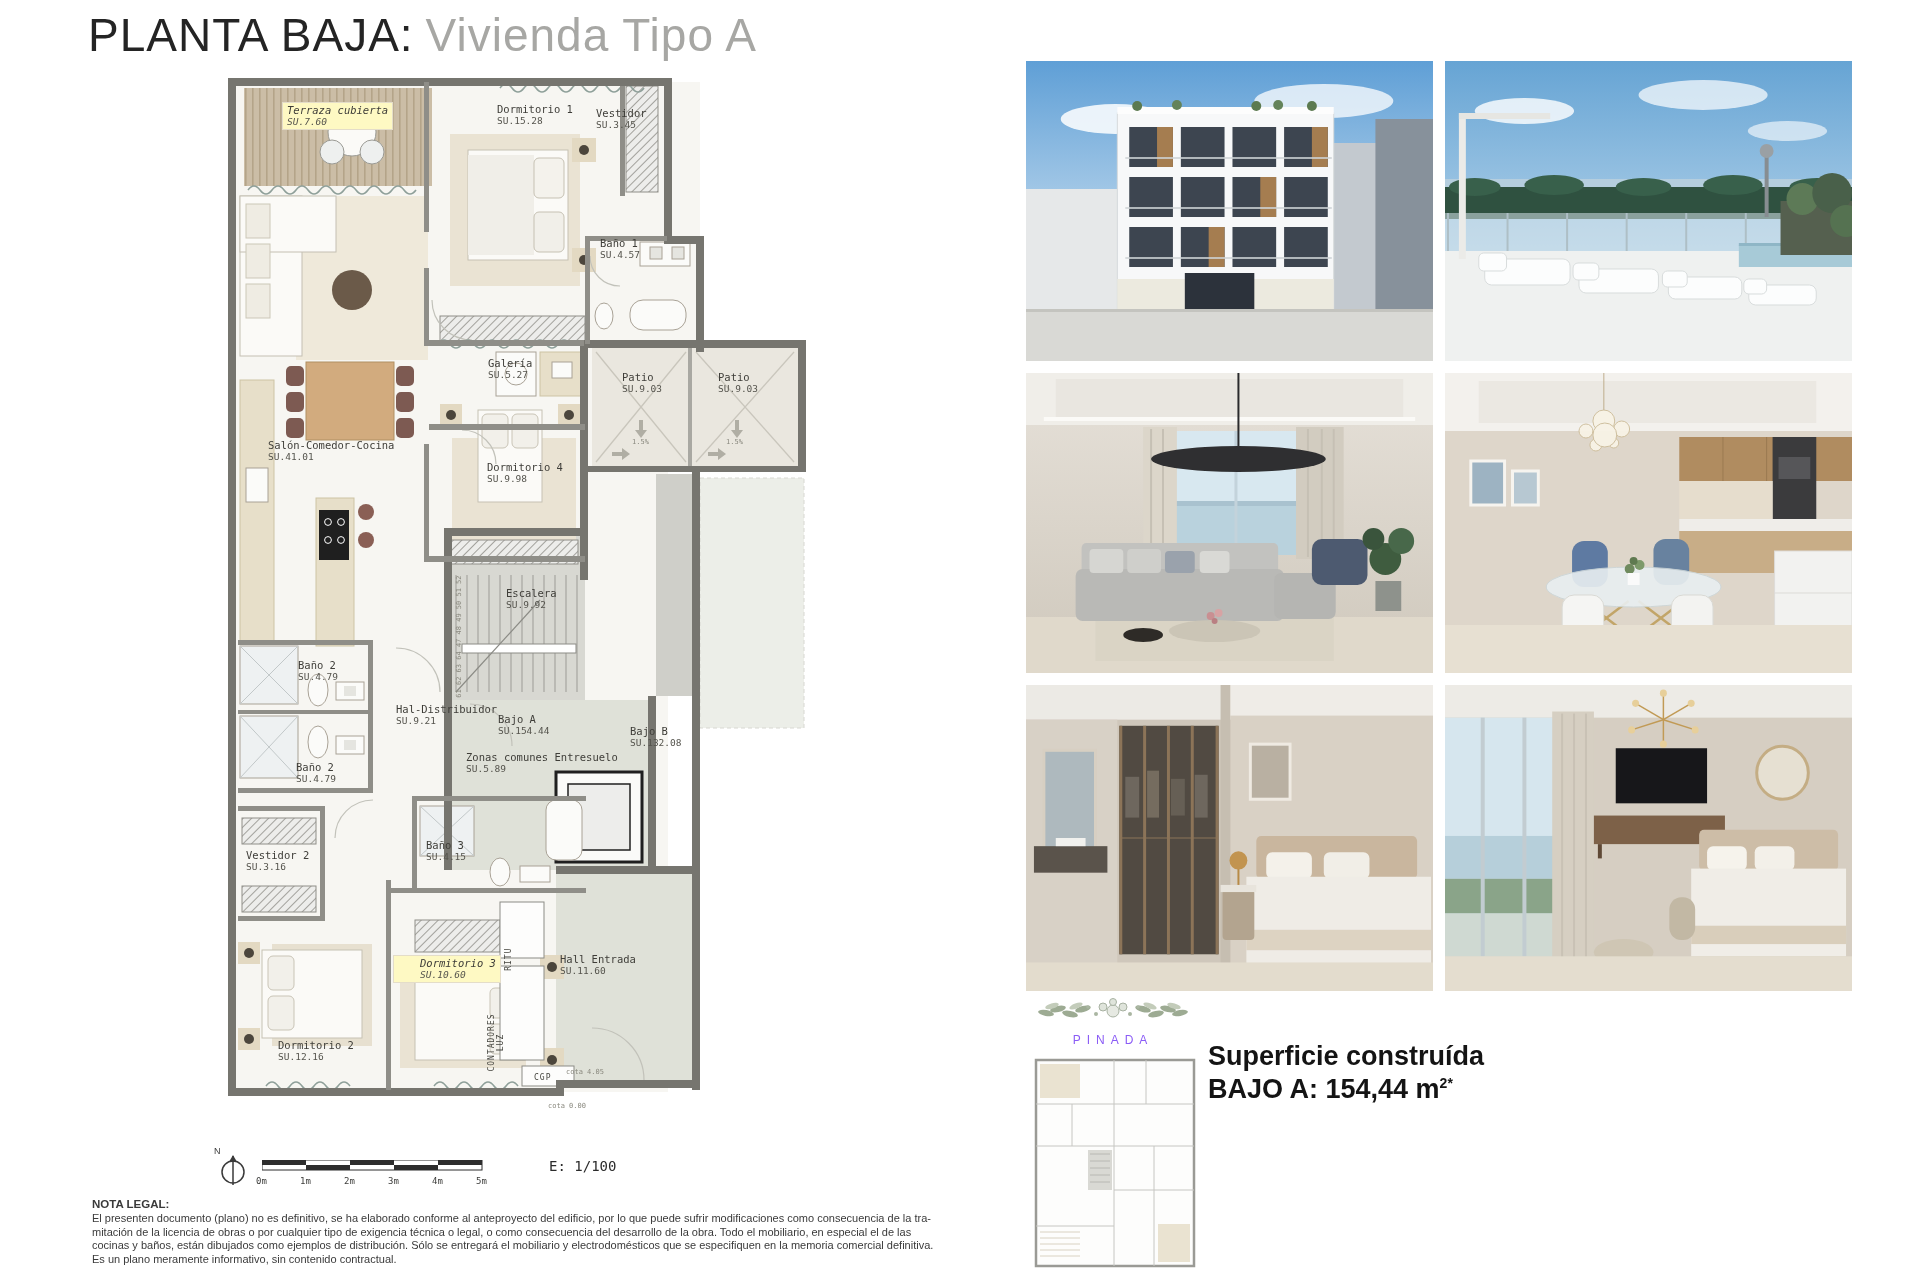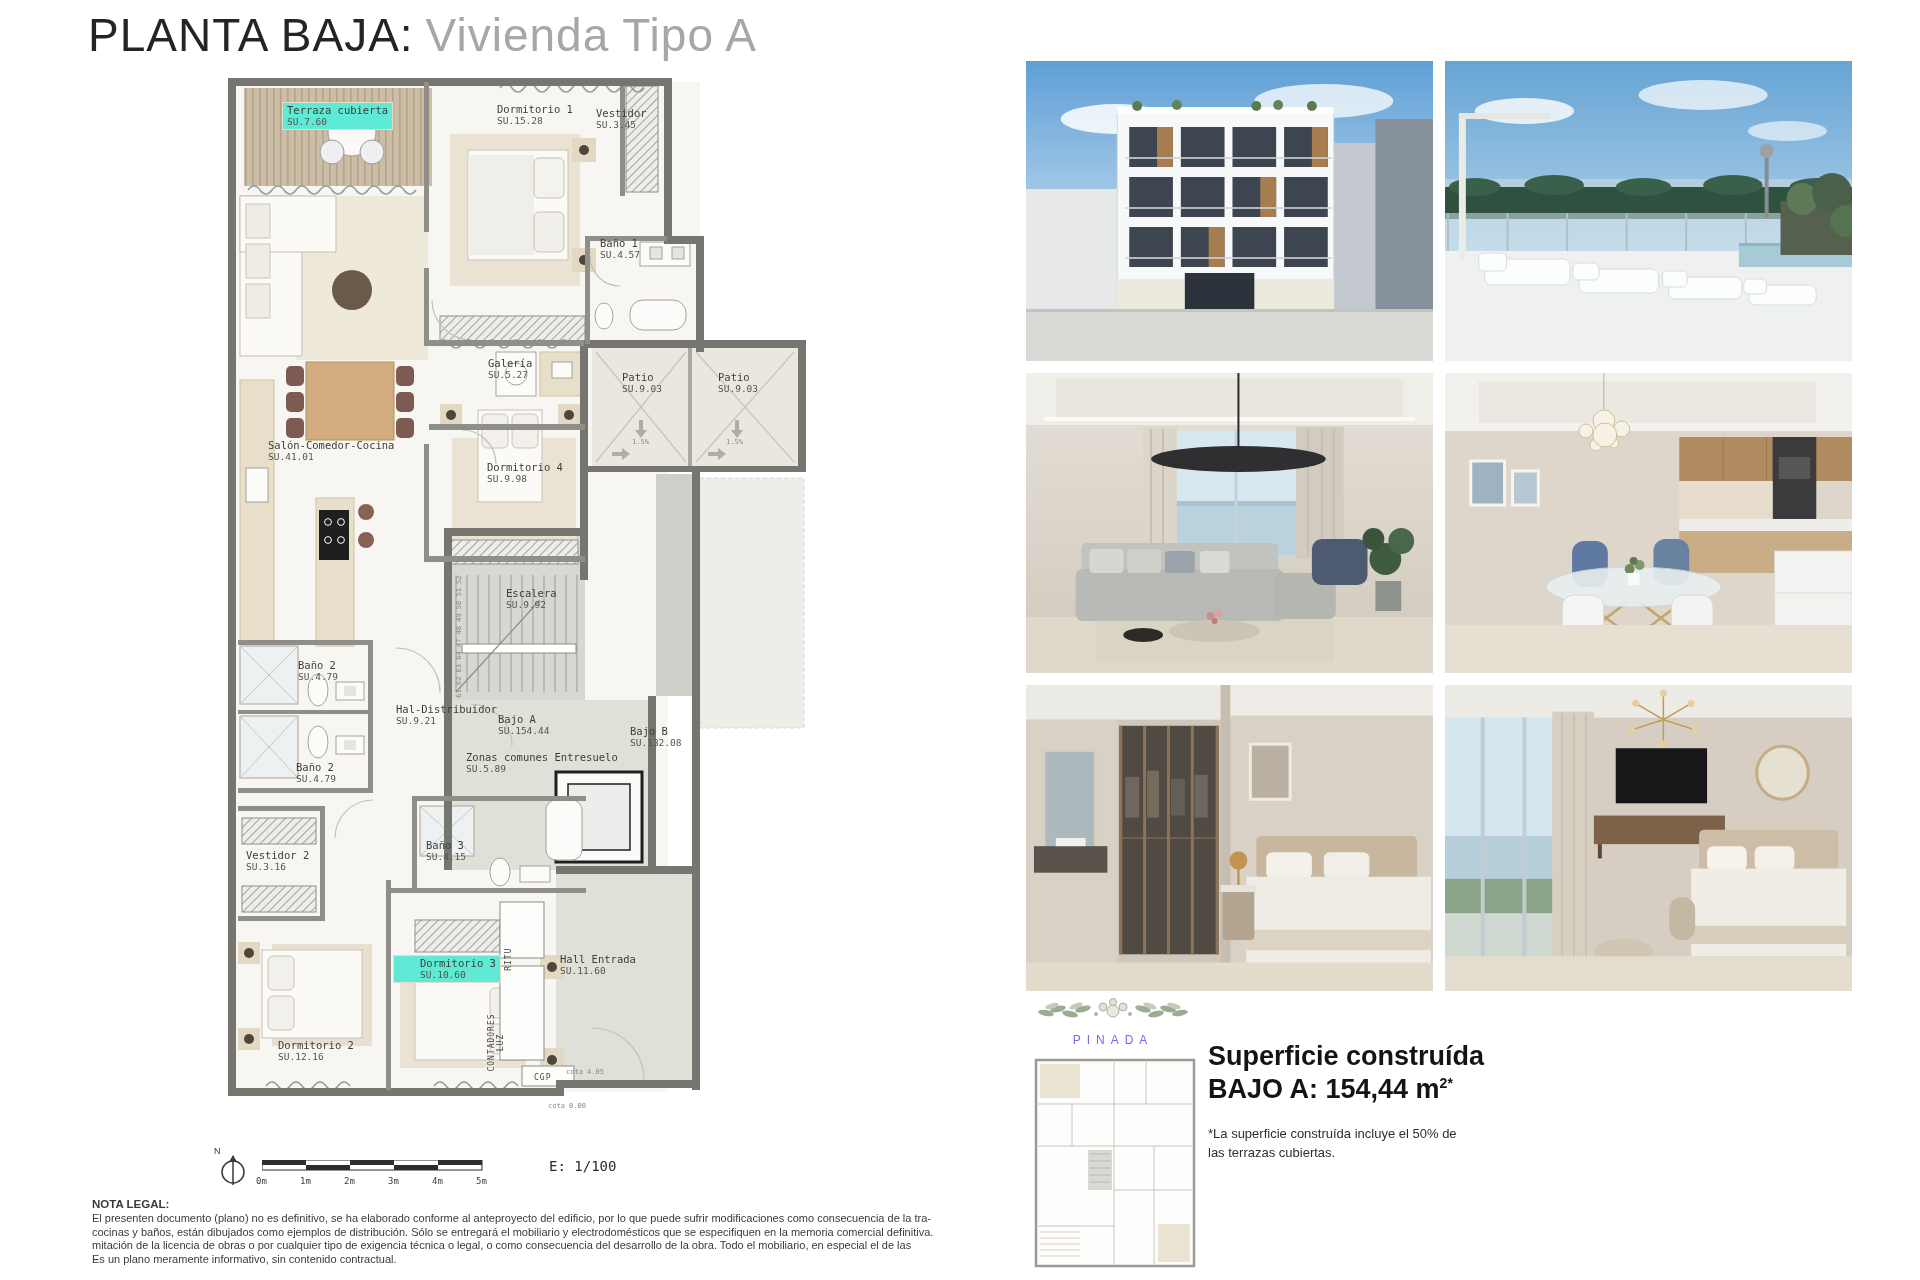--- a/index.html
+++ b/index.html
@@ -10,21 +10,21 @@
   .title{position:absolute;left:88px;top:8px;font-size:46px;letter-spacing:1px;color:#242424;white-space:nowrap;}
   .title .sub{color:#a7a7a4;margin-left:12px;}
 
   
   .plan{position:absolute;left:210px;top:58px;width:800px;height:1052px;}
   .plan svg{position:absolute;left:0;top:0;}
   #plan-labels{position:absolute;left:0;top:0;width:100%;height:100%;}
   .plan-label{position:absolute;font-family:"DejaVu Sans Mono",monospace;font-size:10.5px;
               line-height:1.12;color:#3e3d38;white-space:pre;}
   .plan-label .ra{display:block;font-size:9.5px;color:#55544d;}
-  .plan-label.lab-box{background:#5eead4;padding:2px 4px;box-shadow:0 0 0 1px #e4ddc9;}
+  .plan-label.lab-box{background:#fef9c3;padding:2px 4px;box-shadow:0 0 0 1px #e4ddc9;font-style:italic;}
   .slabel{position:absolute;font-family:"DejaVu Sans Mono",monospace;color:#45453f;white-space:pre-line;}
   .tech{font-size:8px;letter-spacing:1px;}
   .micro{font-size:7px;color:#8a897f;letter-spacing:0;}
   .vert{transform:rotate(-90deg);transform-origin:left bottom;text-align:center;line-height:1.1;}
 
   
   .scalebar{position:absolute;left:216px;top:1150px;width:420px;height:48px;}
   .scalebar .north{position:absolute;left:0;top:2px;}
   .scalebar .nletter{position:absolute;left:-2px;top:-4px;font-size:9px;color:#3a3a3a;}
   .scalebar .bar{position:absolute;left:46px;top:10px;}
@@ -730,25 +730,23 @@
         <line x1="14" y1="190" x2="54" y2="190"></line>
         <line x1="14" y1="196" x2="54" y2="196"></line>
         <line x1="14" y1="202" x2="54" y2="202"></line>
       </g>
   </svg>
 </div>
 
 <div class="summary">
   <div class="big">Superficie construída</div>
   <div class="big"><span>BAJO A: 154,44 m</span><sup>2*</sup></div>
-  <div class="note">*La superficie construída incluye el 50% de
-las terrazas cubiertas.</div>
 </div>
 
 <div class="legal">
   <div class="lh">NOTA LEGAL:</div>
   <div id="legal-lines">
       <div class="lline">El presenten documento (plano) no es definitivo, se ha elaborado conforme al anteproyecto del edificio, por lo que puede sufrir modificaciones como consecuencia de la tra-</div>
+      <div class="lline">mitación de la licencia de obras o por cualquier tipo de exigencia técnica o legal, o como consecuencia del desarrollo de la obra. Todo el mobiliario, en especial el de las</div>
       <div class="lline">cocinas y baños, están dibujados como ejemplos de distribución. Sólo se entregará el mobiliario y electrodomésticos que se especifiquen en la memoria comercial definitiva.</div>
-      <div class="lline">mitación de la licencia de obras o por cualquier tipo de exigencia técnica o legal, o como consecuencia del desarrollo de la obra. Todo el mobiliario, en especial el de las</div>
       <div class="lline">Es un plano meramente informativo, sin contenido contractual.</div>
     </div>
 </div>
 
 </body></html>

